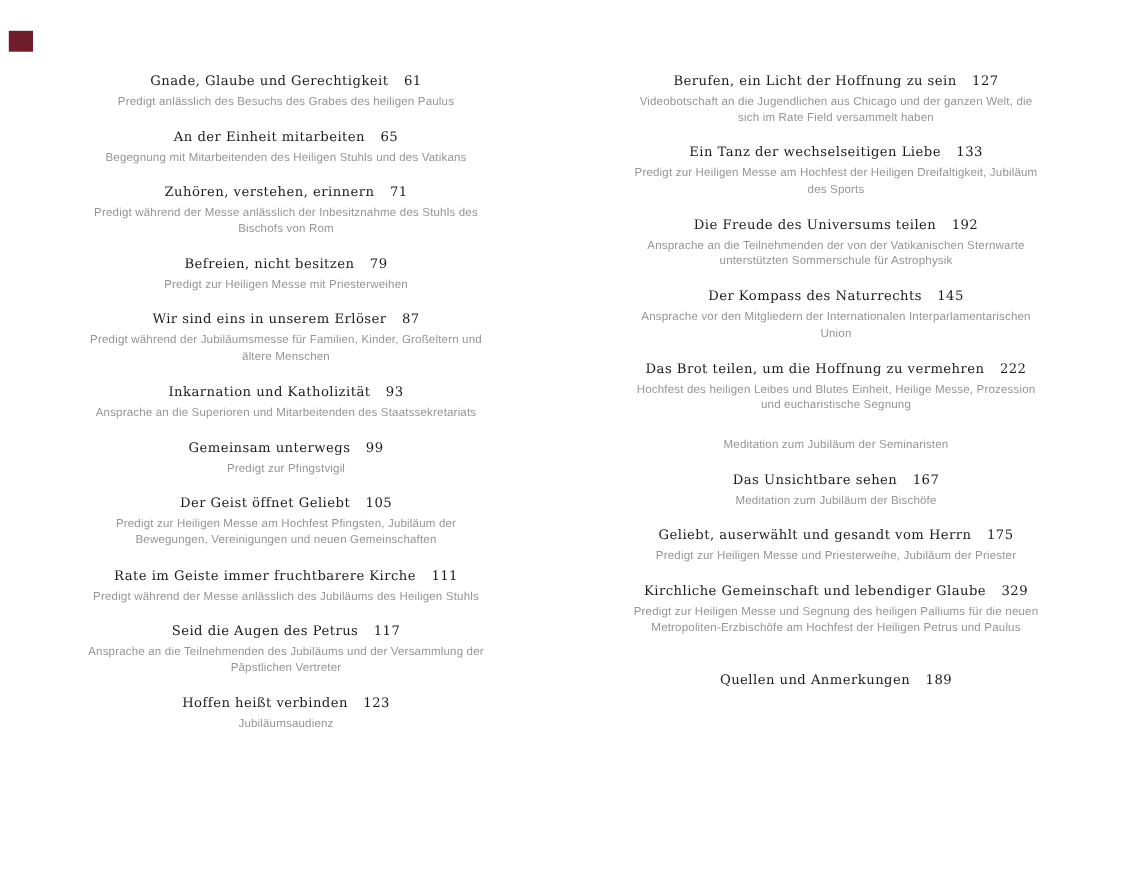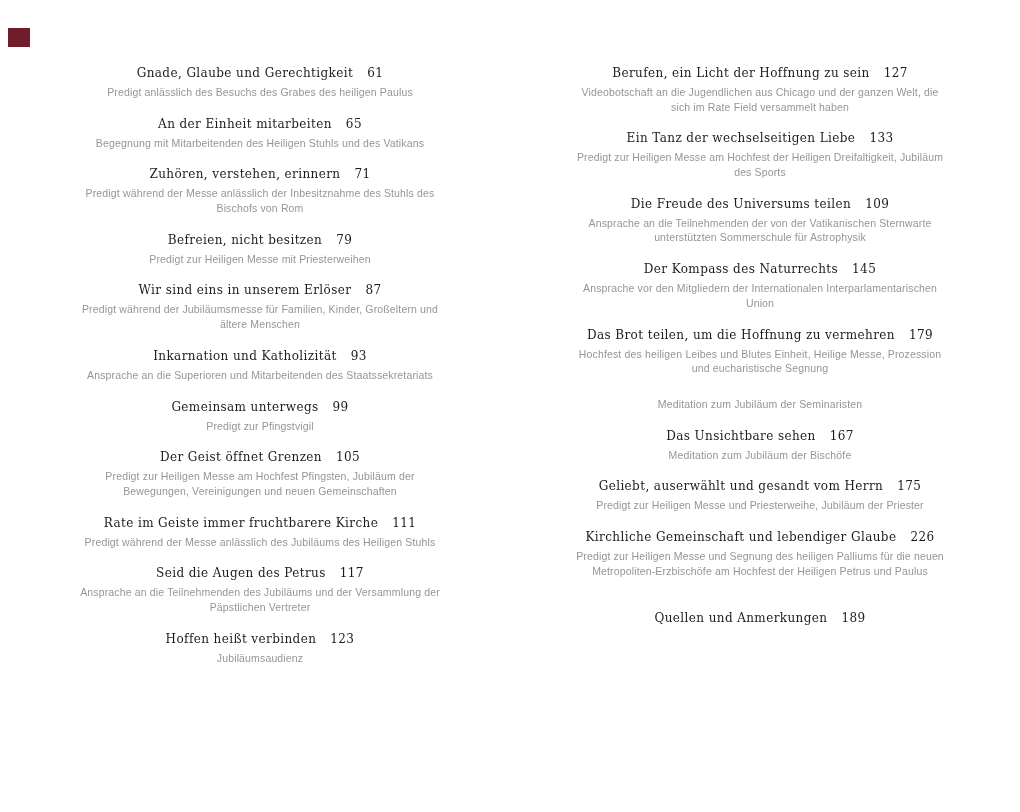--- a/index.html
+++ b/index.html
@@ -94,21 +94,21 @@
       </div>
       <div class="entry">
         <div class="entry-title"><span>Inkarnation und Katholizität</span><span class="entry-page">93</span></div>
         <div class="entry-subtitle">Ansprache an die Superioren und Mitarbeitenden des Staatssekretariats</div>
       </div>
       <div class="entry">
         <div class="entry-title"><span>Gemeinsam unterwegs</span><span class="entry-page">99</span></div>
         <div class="entry-subtitle">Predigt zur Pfingstvigil</div>
       </div>
       <div class="entry">
-        <div class="entry-title"><span>Der Geist öffnet Grenzen</span><span class="entry-page">105</span></div>
+        <div class="entry-title"><span>Der Geist öffnet Geliebt</span><span class="entry-page">105</span></div>
         <div class="entry-subtitle">Predigt zur Heiligen Messe am Hochfest Pfingsten, Jubiläum der Bewegungen, Vereinigungen und neuen Gemeinschaften</div>
       </div>
       <div class="entry">
         <div class="entry-title"><span>Rate im Geiste immer fruchtbarere Kirche</span><span class="entry-page">111</span></div>
         <div class="entry-subtitle">Predigt während der Messe anlässlich des Jubiläums des Heiligen Stuhls</div>
       </div>
       <div class="entry">
         <div class="entry-title"><span>Seid die Augen des Petrus</span><span class="entry-page">117</span></div>
         <div class="entry-subtitle">Ansprache an die Teilnehmenden des Jubiläums und der Versammlung der Päpstlichen Vertreter</div>
       </div>
@@ -120,43 +120,43 @@
   <div class="toc-column" id="col-right">
       <div class="entry">
         <div class="entry-title"><span>Berufen, ein Licht der Hoffnung zu sein</span><span class="entry-page">127</span></div>
         <div class="entry-subtitle">Videobotschaft an die Jugendlichen aus Chicago und der ganzen Welt, die sich im Rate Field versammelt haben</div>
       </div>
       <div class="entry">
         <div class="entry-title"><span>Ein Tanz der wechselseitigen Liebe</span><span class="entry-page">133</span></div>
         <div class="entry-subtitle">Predigt zur Heiligen Messe am Hochfest der Heiligen Dreifaltigkeit, Jubiläum des Sports</div>
       </div>
       <div class="entry">
-        <div class="entry-title"><span>Die Freude des Universums teilen</span><span class="entry-page">109</span></div>
+        <div class="entry-title"><span>Die Freude des Universums teilen</span><span class="entry-page">192</span></div>
         <div class="entry-subtitle">Ansprache an die Teilnehmenden der von der Vatikanischen Sternwarte unterstützten Sommerschule für Astrophysik</div>
       </div>
       <div class="entry">
         <div class="entry-title"><span>Der Kompass des Naturrechts</span><span class="entry-page">145</span></div>
         <div class="entry-subtitle">Ansprache vor den Mitgliedern der Internationalen Interparlamentarischen Union</div>
       </div>
       <div class="entry">
-        <div class="entry-title"><span>Das Brot teilen, um die Hoffnung zu vermehren</span><span class="entry-page">179</span></div>
+        <div class="entry-title"><span>Das Brot teilen, um die Hoffnung zu vermehren</span><span class="entry-page">222</span></div>
         <div class="entry-subtitle">Hochfest des heiligen Leibes und Blutes Einheit, Heilige Messe, Prozession und eucharistische Segnung</div>
       </div>
       <div class="entry">
         <div class="entry-subtitle">Meditation zum Jubiläum der Seminaristen</div>
       </div>
       <div class="entry">
         <div class="entry-title"><span>Das Unsichtbare sehen</span><span class="entry-page">167</span></div>
         <div class="entry-subtitle">Meditation zum Jubiläum der Bischöfe</div>
       </div>
       <div class="entry">
         <div class="entry-title"><span>Geliebt, auserwählt und gesandt vom Herrn</span><span class="entry-page">175</span></div>
         <div class="entry-subtitle">Predigt zur Heiligen Messe und Priesterweihe, Jubiläum der Priester</div>
       </div>
       <div class="entry">
-        <div class="entry-title"><span>Kirchliche Gemeinschaft und lebendiger Glaube</span><span class="entry-page">226</span></div>
+        <div class="entry-title"><span>Kirchliche Gemeinschaft und lebendiger Glaube</span><span class="entry-page">329</span></div>
         <div class="entry-subtitle">Predigt zur Heiligen Messe und Segnung des heiligen Palliums für die neuen Metropoliten-Erzbischöfe am Hochfest der Heiligen Petrus und Paulus</div>
       </div>
       <div class="entry no-subtitle">
         <div class="entry-title"><span>Quellen und Anmerkungen</span><span class="entry-page">189</span></div>
       </div>
     </div>
 </div>
 
 </body></html>

